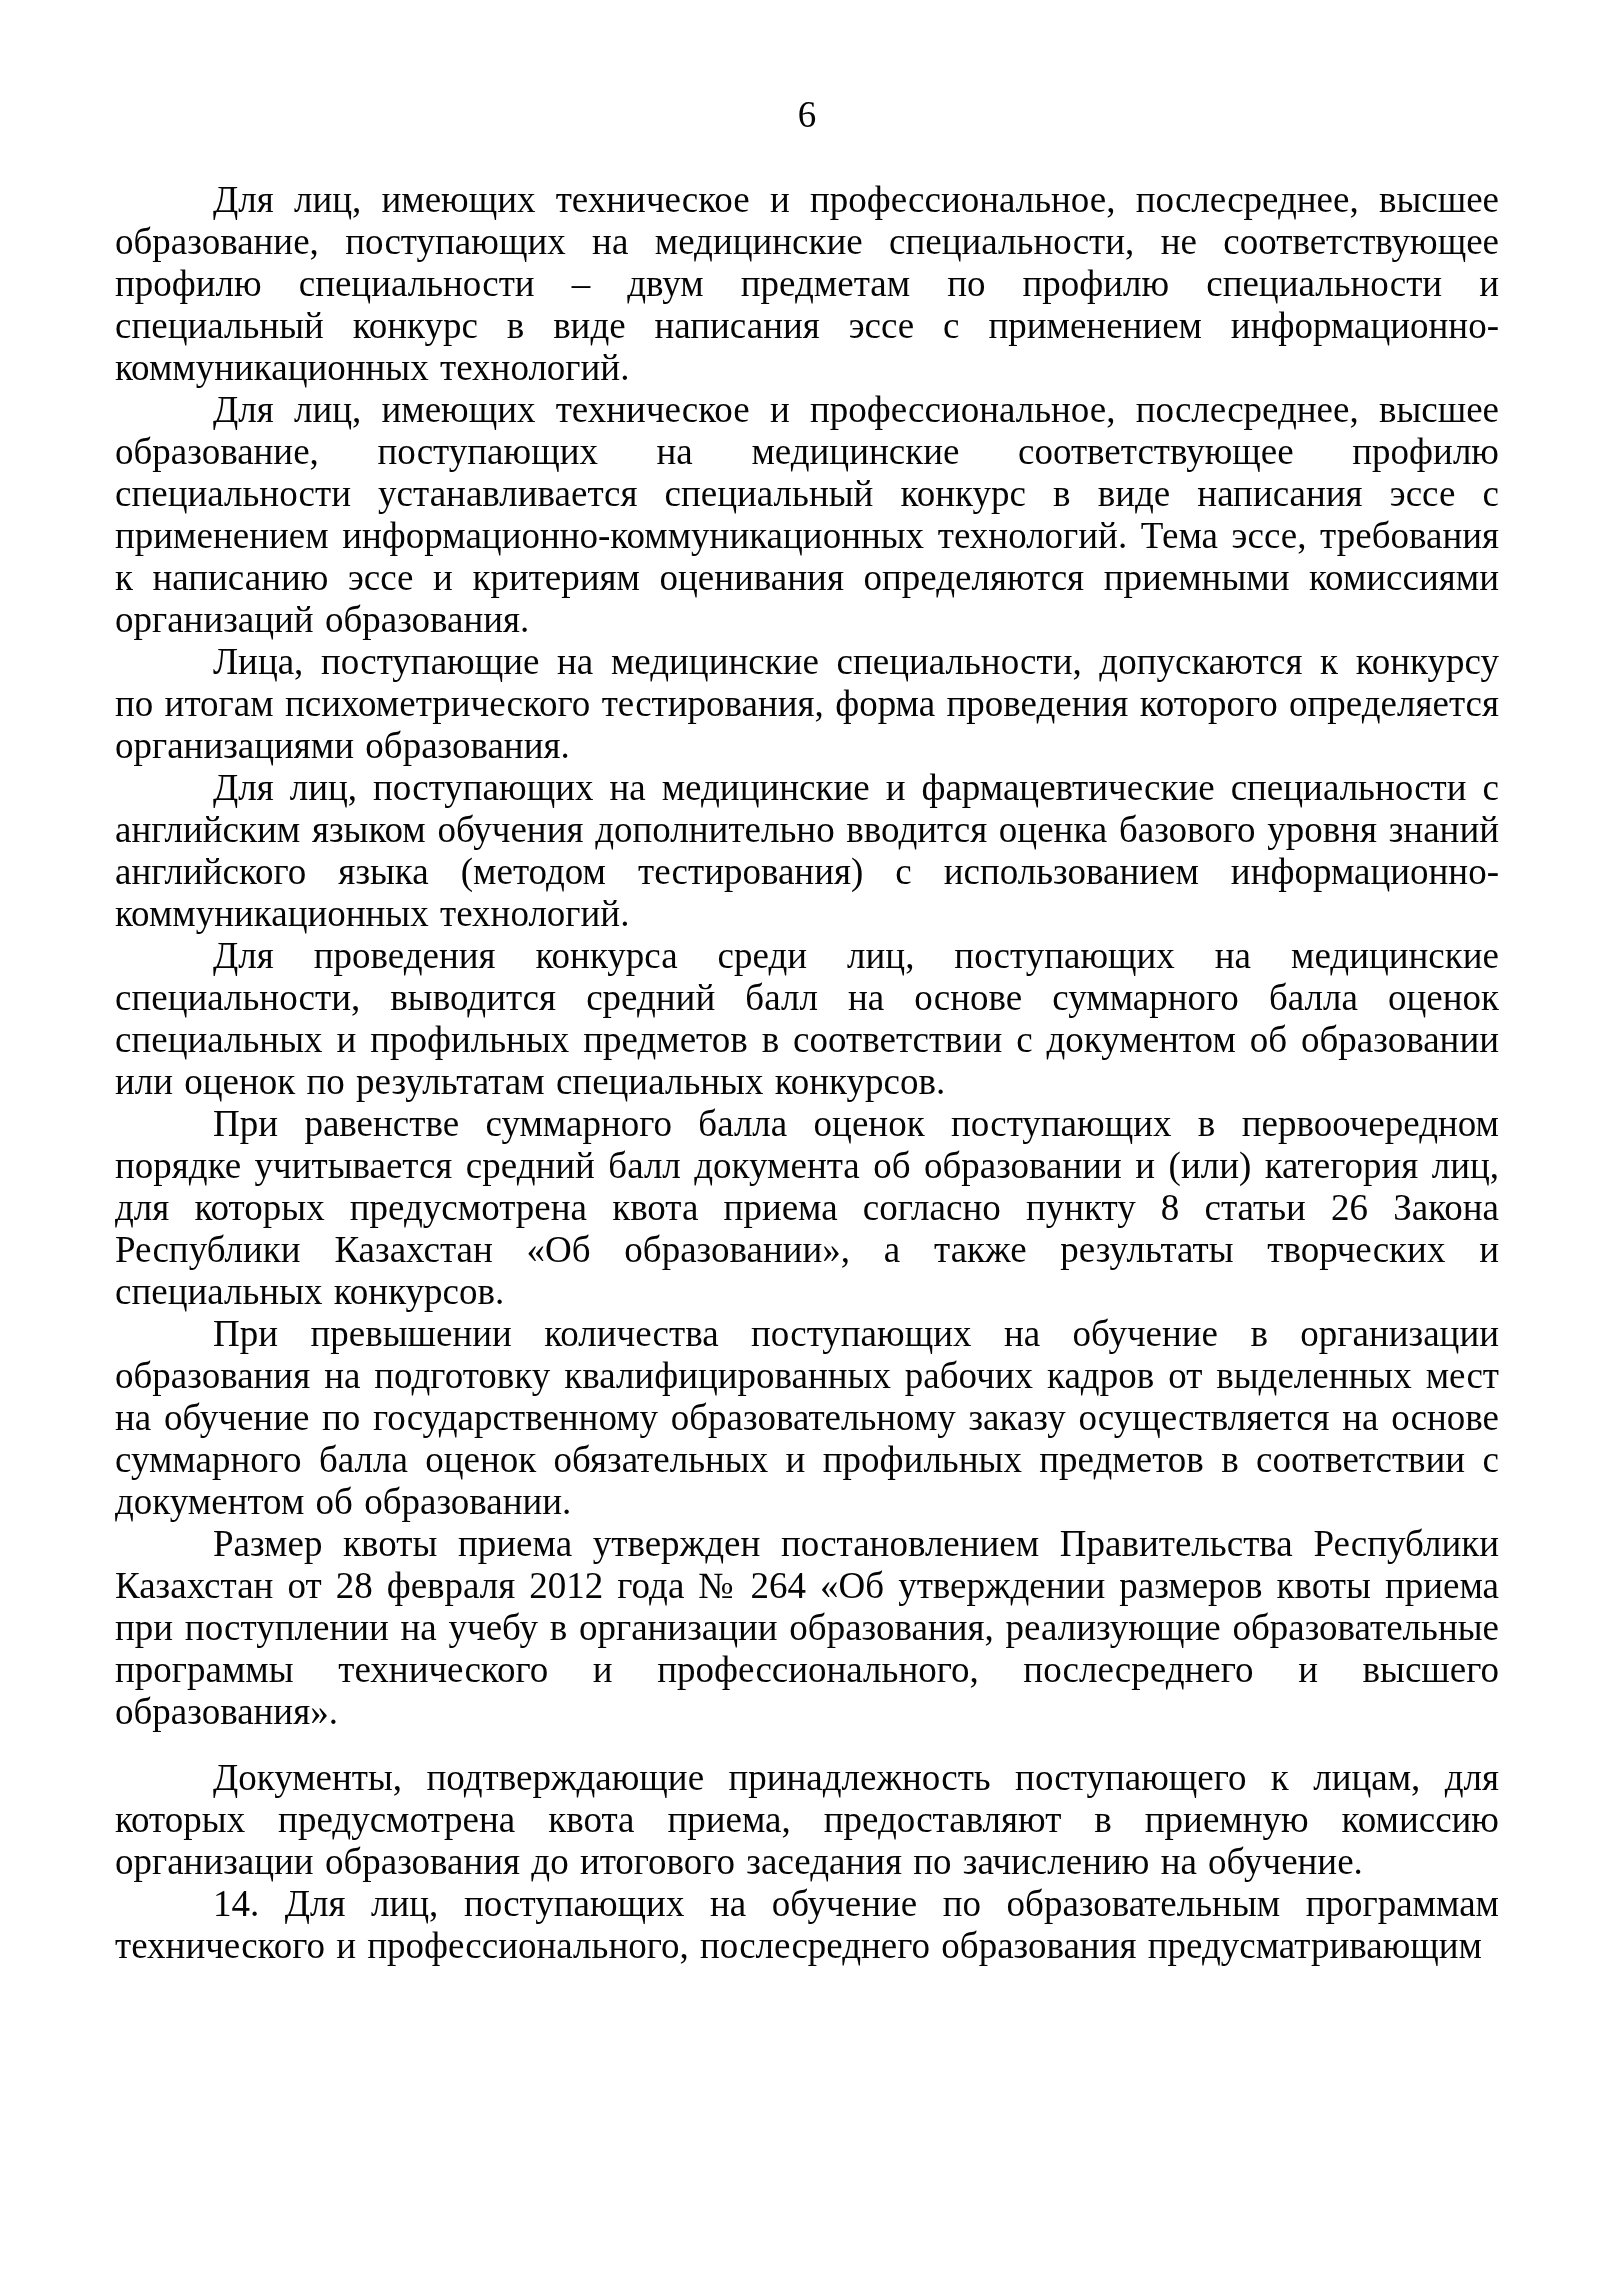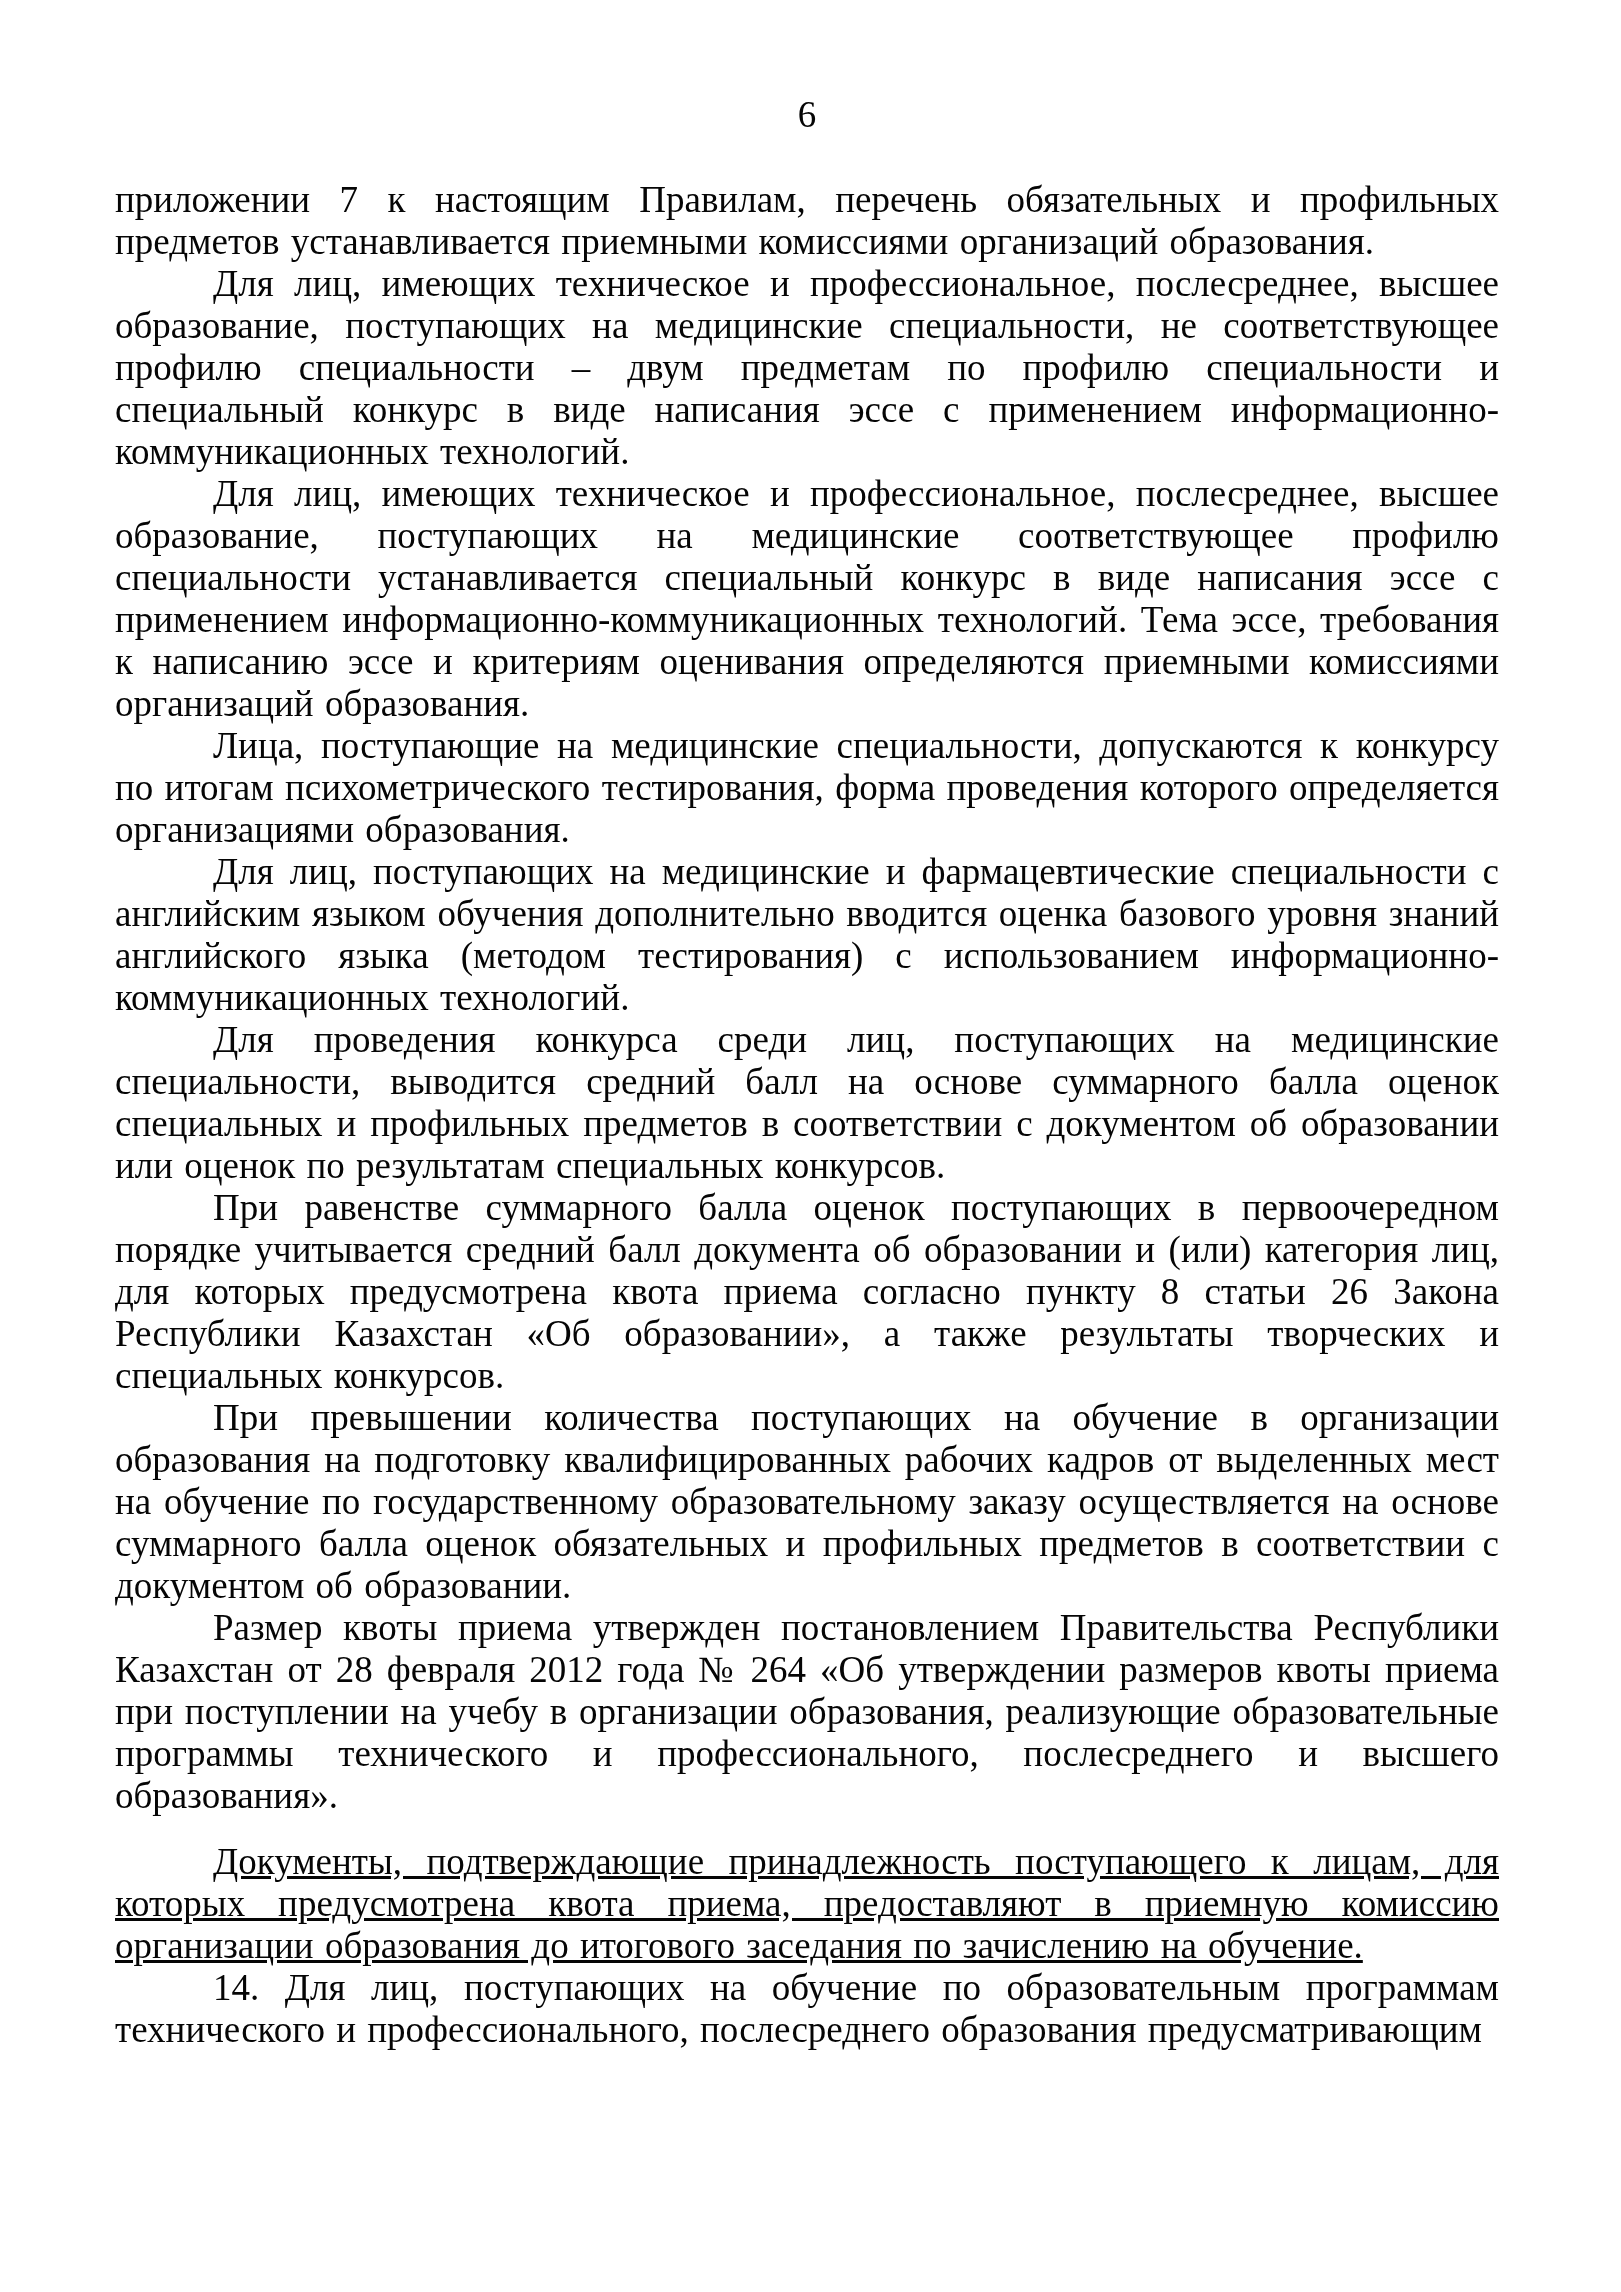--- a/index.html
+++ b/index.html
@@ -28,30 +28,28 @@
     margin: 0;
     text-align: justify;
     text-indent: 98px;
     word-spacing: 2px;
   }
   p.para.first {
     text-indent: 0;
   }
   p.para.gap-before {
     margin-top: 23.5px;
-    text-decoration: underline;
   }
 </style>
 </head>
 <body>
 
 <div class="page">
   <div class="page-number">6</div>
 
-  <p class="para first">приложении 7 к настоящим Правилам, перечень обязательных и профильных предметов устанавливается приемными комиссиями организаций образования.</p>
   <p class="para">Для лиц, имеющих техническое и профессиональное, послесреднее, высшее образование, поступающих на медицинские специальности, не соответствующее профилю специальности – двум предметам по профилю специальности и специальный конкурс в виде написания эссе с применением информационно-коммуникационных технологий.</p>
   <p class="para">Для лиц, имеющих техническое и профессиональное, послесреднее, высшее образование, поступающих на медицинские соответствующее профилю специальности устанавливается специальный конкурс в виде написания эссе с применением информационно-коммуникационных технологий. Тема эссе, требования к написанию эссе и критериям оценивания определяются приемными комиссиями организаций образования.</p>
   <p class="para">Лица, поступающие на медицинские специальности, допускаются к конкурсу по итогам психометрического тестирования, форма проведения которого определяется организациями образования.</p>
   <p class="para">Для лиц, поступающих на медицинские и фармацевтические специальности с английским языком обучения дополнительно вводится оценка базового уровня знаний английского языка (методом тестирования) с использованием информационно-коммуникационных технологий.</p>
   <p class="para">Для проведения конкурса среди лиц, поступающих на медицинские специальности, выводится средний балл на основе суммарного балла оценок специальных и профильных предметов в соответствии с документом об образовании или оценок по результатам специальных конкурсов.</p>
   <p class="para">При равенстве суммарного балла оценок поступающих в первоочередном порядке учитывается средний балл документа об образовании и (или) категория лиц, для которых предусмотрена квота приема согласно пункту 8 статьи 26 Закона Республики Казахстан «Об образовании», а также результаты творческих и специальных конкурсов.</p>
   <p class="para">При превышении количества поступающих на обучение в организации образования на подготовку квалифицированных рабочих кадров от выделенных мест на обучение по государственному образовательному заказу осуществляется на основе суммарного балла оценок обязательных и профильных предметов в соответствии с документом об образовании.</p>
   <p class="para">Размер квоты приема утвержден постановлением Правительства Республики Казахстан от 28 февраля 2012 года № 264 «Об утверждении размеров квоты приема при поступлении на учебу в организации образования, реализующие образовательные программы технического и профессионального, послесреднего и высшего образования».</p>
   <p class="para gap-before">Документы, подтверждающие принадлежность поступающего к лицам, для которых предусмотрена квота приема, предоставляют в приемную комиссию организации образования до итогового заседания по зачислению на обучение.</p>
   <p class="para">14. Для лиц, поступающих на обучение по образовательным программам технического и профессионального, послесреднего образования предусматривающим</p>

